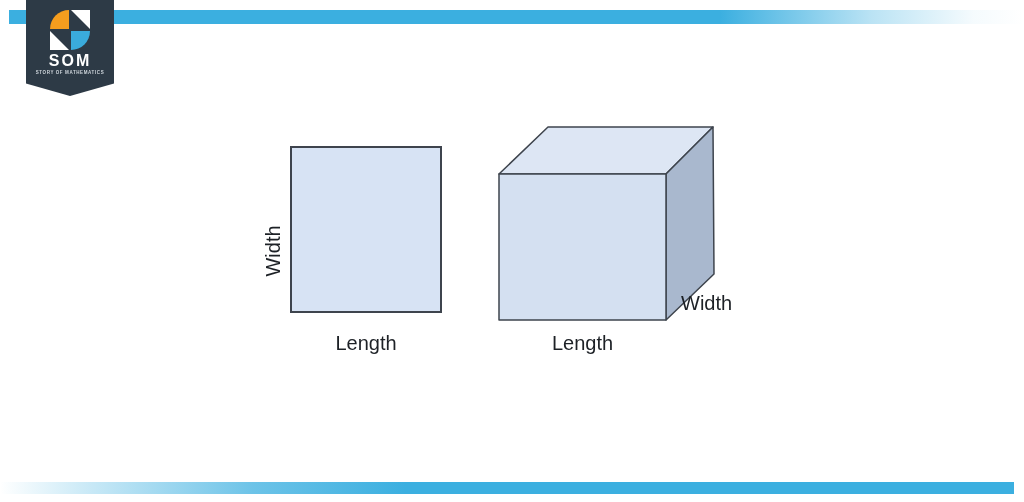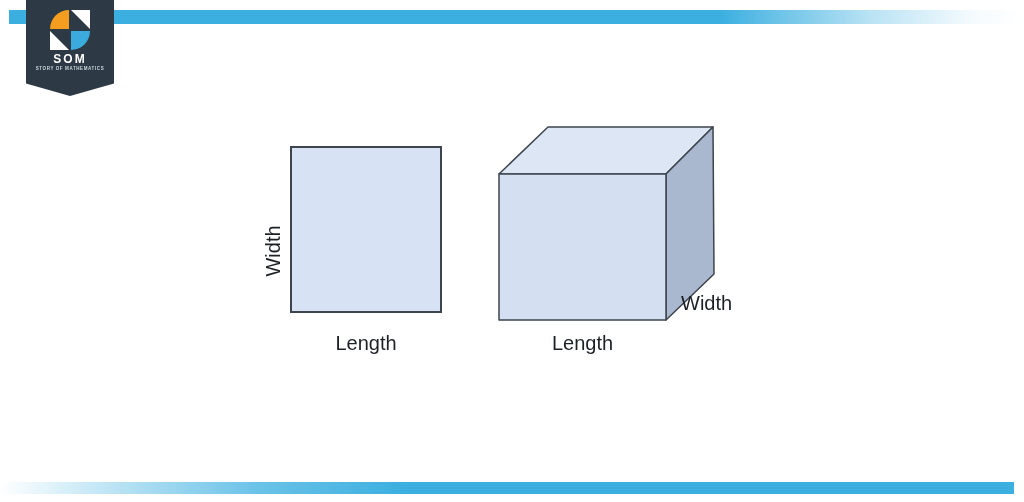--- a/index.html
+++ b/index.html
@@ -56,21 +56,21 @@
     gap: 2px;
   }
   .q-orange { background: #f59d1e; border-top-left-radius: 100%; }
   .q-white-tr { background: #ffffff; clip-path: polygon(0 0, 100% 0, 100% 100%); }
   .q-white-bl { background: #ffffff; clip-path: polygon(0 0, 100% 100%, 0 100%); }
   .q-blue { background: #3aabdc; border-bottom-right-radius: 100%; }
 
   .brand-name {
     margin-top: 3px;
     color: #ffffff;
-    font-size: 12px;
+    font-size: 16px;
     font-weight: bold;
     letter-spacing: 2px;
     line-height: 1;
   }
   .brand-tagline {
     margin-top: 2px;
     color: #cfd6dc;
     font-size: 4.5px;
     font-weight: bold;
     letter-spacing: 0.6px;

